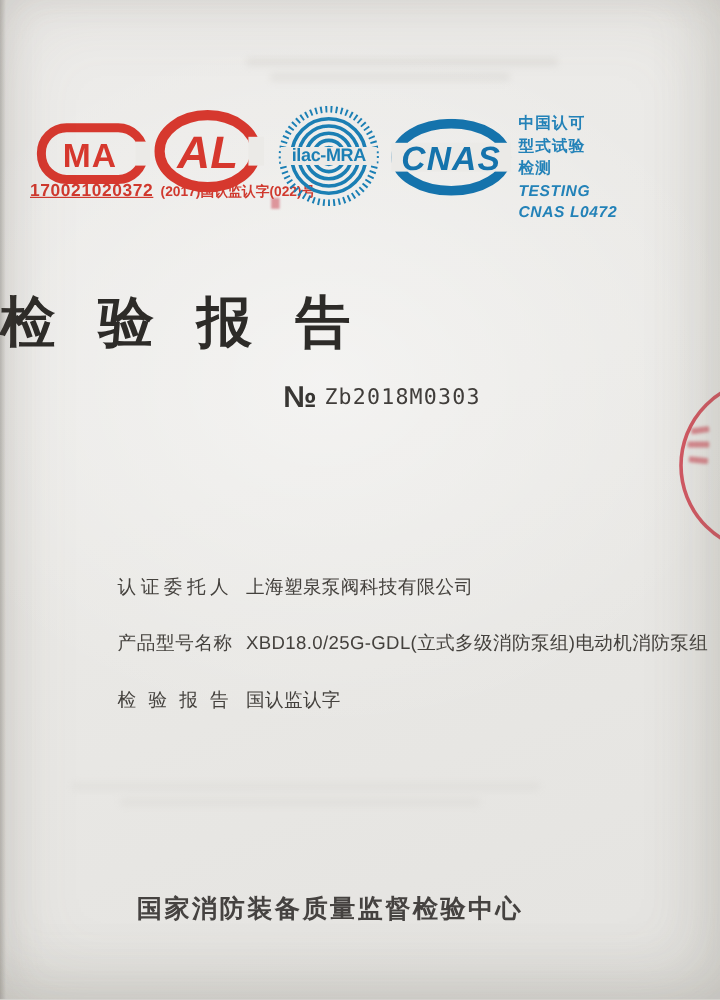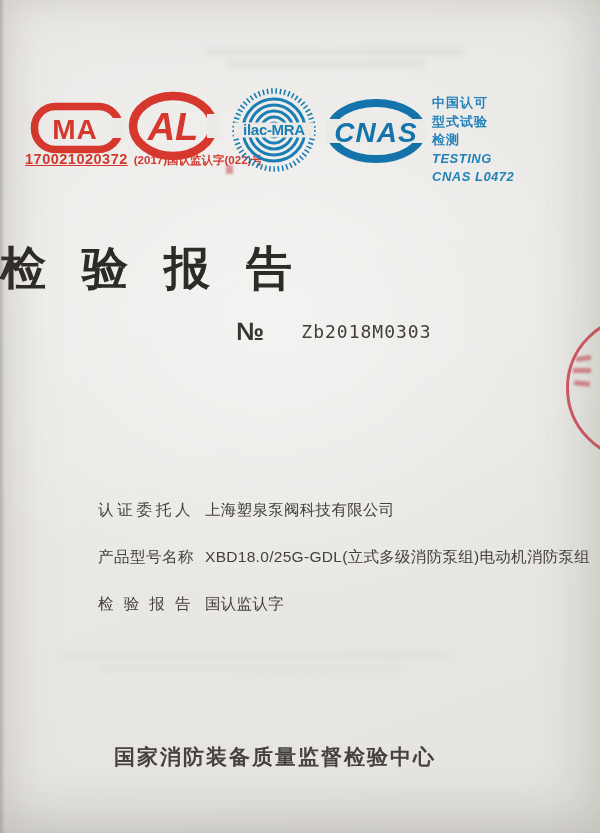--- a/index.html
+++ b/index.html
@@ -45,39 +45,39 @@
   
   .title-wrap{position:absolute;left:0;top:238px;width:488px;text-align:left;}
   .report-title{
     display:inline-block;font-size:46px;font-weight:bold;color:#2d2b28;
     letter-spacing:36px;margin-right:-36px;white-space:nowrap;
   }
   .no-row{position:absolute;left:236px;top:317px;white-space:nowrap;}
   .no-symbol{font-size:25px;font-weight:bold;color:#383633;}
   .no-value{
     font-family:"DejaVu Sans Mono","Liberation Mono",monospace;
-    font-size:18px;color:#403d3a;letter-spacing:1px;margin-left:33px;
+    font-size:18px;color:#403d3a;letter-spacing:1px;margin-left:2px;
     position:relative;top:-2px;
   }
 
   
   .stamp{
     position:absolute;left:566px;top:315px;width:146px;height:146px;
     border:3.5px solid rgba(203,32,48,.72);border-radius:50%;
     filter:blur(.5px);
   }
   .stamp-mark{position:absolute;background:rgba(200,40,55,.5);filter:blur(1.3px);border-radius:1px;}
   .m1{left:576px;top:356px;width:15px;height:5px;transform:rotate(-8deg);}
   .m2{left:573px;top:368px;width:18px;height:5px;}
   .m3{left:574px;top:381px;width:16px;height:5px;transform:rotate(6deg);}
   .red-smudge{position:absolute;left:226px;top:165px;width:7px;height:9px;
     background:rgba(200,40,55,.45);filter:blur(1px);}
 
   
-  .fields{position:absolute;left:98px;top:500px;font-size:15.5px;color:#44413d;}
+  .fields{position:absolute;left:98px;top:479px;font-size:15.5px;color:#44413d;}
   .field-row{margin-bottom:26px;white-space:nowrap;}
   .field-label{
     display:inline-block;width:93px;text-align:justify;text-align-last:justify;
     letter-spacing:.5px;vertical-align:top;
   }
   .field-value{margin-left:14px;letter-spacing:.3px;}
 
   
   .footer{
     position:absolute;left:0;top:743px;width:600px;text-align:center;

